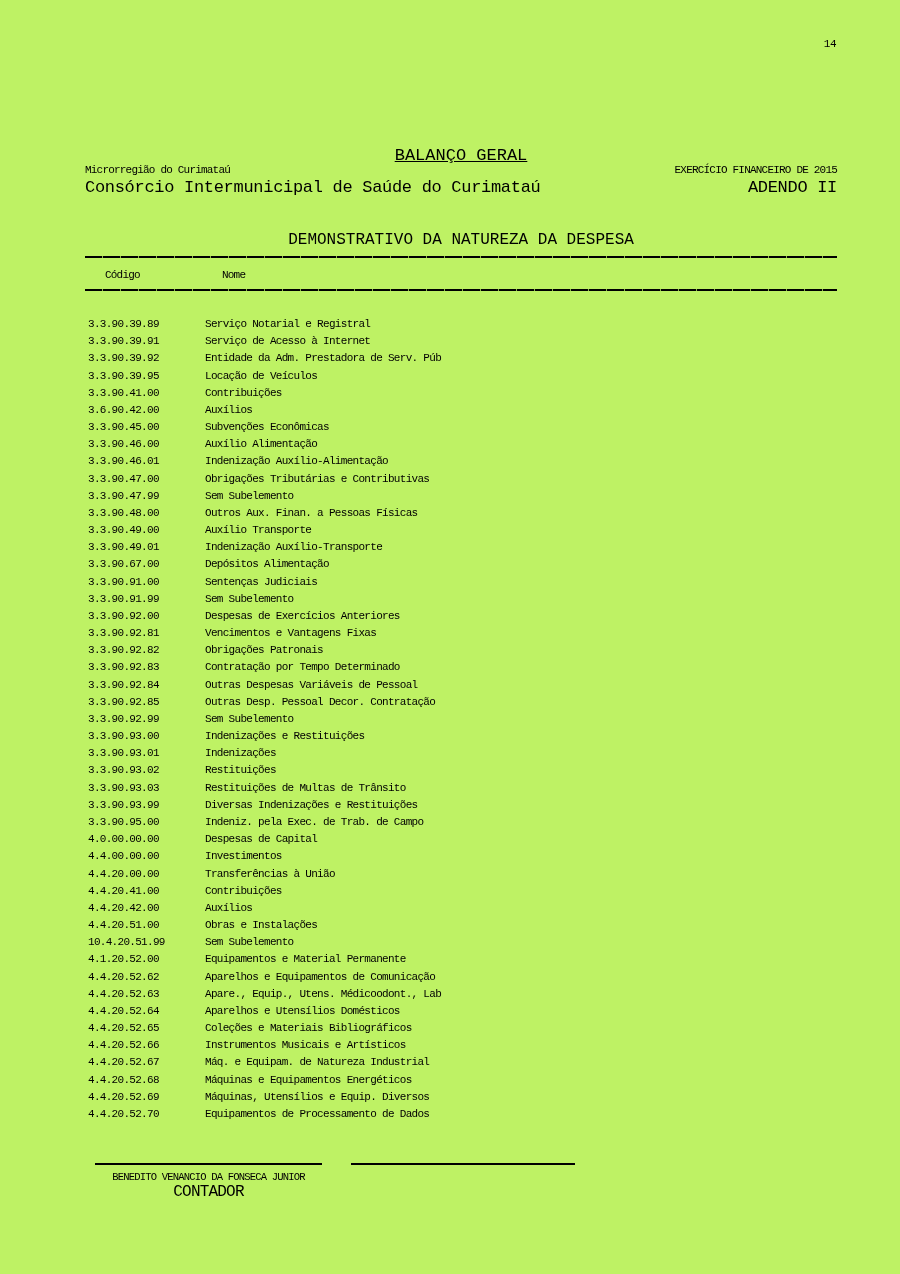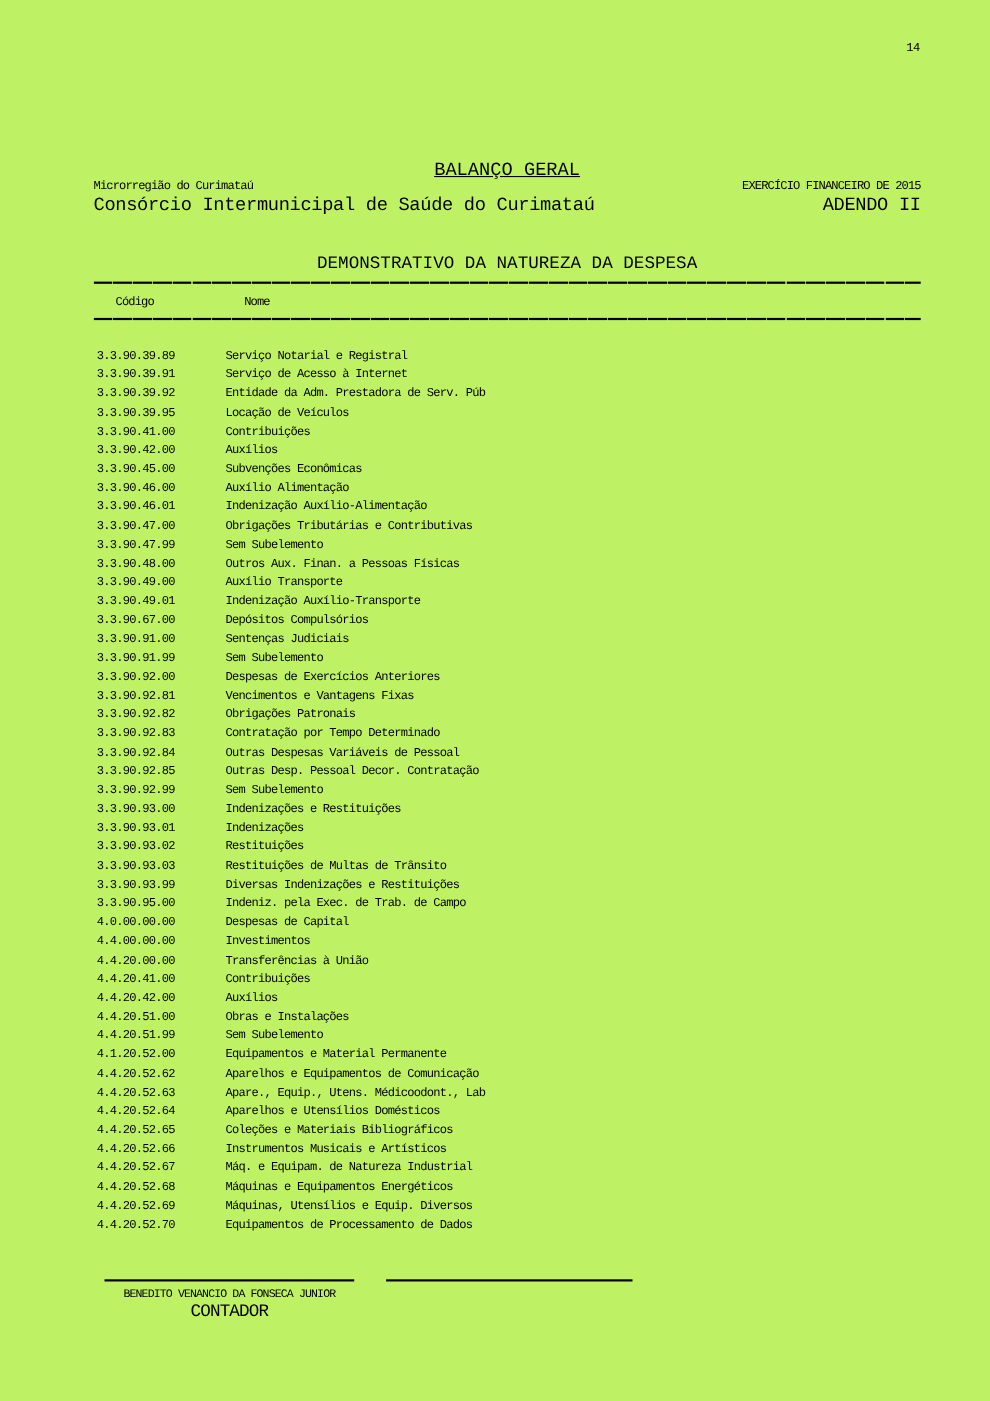--- a/index.html
+++ b/index.html
@@ -100,21 +100,21 @@
       </div>
         <div class="row">
         <span class="code">3.3.90.39.95</span>
         <span class="name">Locação de Veículos</span>
       </div>
         <div class="row">
         <span class="code">3.3.90.41.00</span>
         <span class="name">Contribuições</span>
       </div>
         <div class="row">
-        <span class="code">3.3.90.42.00</span>
+        <span class="code">3.6.90.42.00</span>
         <span class="name">Auxílios</span>
       </div>
         <div class="row">
         <span class="code">3.3.90.45.00</span>
         <span class="name">Subvenções Econômicas</span>
       </div>
         <div class="row">
         <span class="code">3.3.90.46.00</span>
         <span class="name">Auxílio Alimentação</span>
       </div>
@@ -137,21 +137,21 @@
         <div class="row">
         <span class="code">3.3.90.49.00</span>
         <span class="name">Auxílio Transporte</span>
       </div>
         <div class="row">
         <span class="code">3.3.90.49.01</span>
         <span class="name">Indenização Auxílio-Transporte</span>
       </div>
         <div class="row">
         <span class="code">3.3.90.67.00</span>
-        <span class="name">Depósitos Compulsórios</span>
+        <span class="name">Depósitos Alimentação</span>
       </div>
         <div class="row">
         <span class="code">3.3.90.91.00</span>
         <span class="name">Sentenças Judiciais</span>
       </div>
         <div class="row">
         <span class="code">3.3.90.91.99</span>
         <span class="name">Sem Subelemento</span>
       </div>
         <div class="row">
@@ -224,21 +224,21 @@
       </div>
         <div class="row">
         <span class="code">4.4.20.42.00</span>
         <span class="name">Auxílios</span>
       </div>
         <div class="row">
         <span class="code">4.4.20.51.00</span>
         <span class="name">Obras e Instalações</span>
       </div>
         <div class="row">
-        <span class="code">4.4.20.51.99</span>
+        <span class="code">10.4.20.51.99</span>
         <span class="name">Sem Subelemento</span>
       </div>
         <div class="row">
         <span class="code">4.1.20.52.00</span>
         <span class="name">Equipamentos e Material Permanente</span>
       </div>
         <div class="row">
         <span class="code">4.4.20.52.62</span>
         <span class="name">Aparelhos e Equipamentos de Comunicação</span>
       </div>

